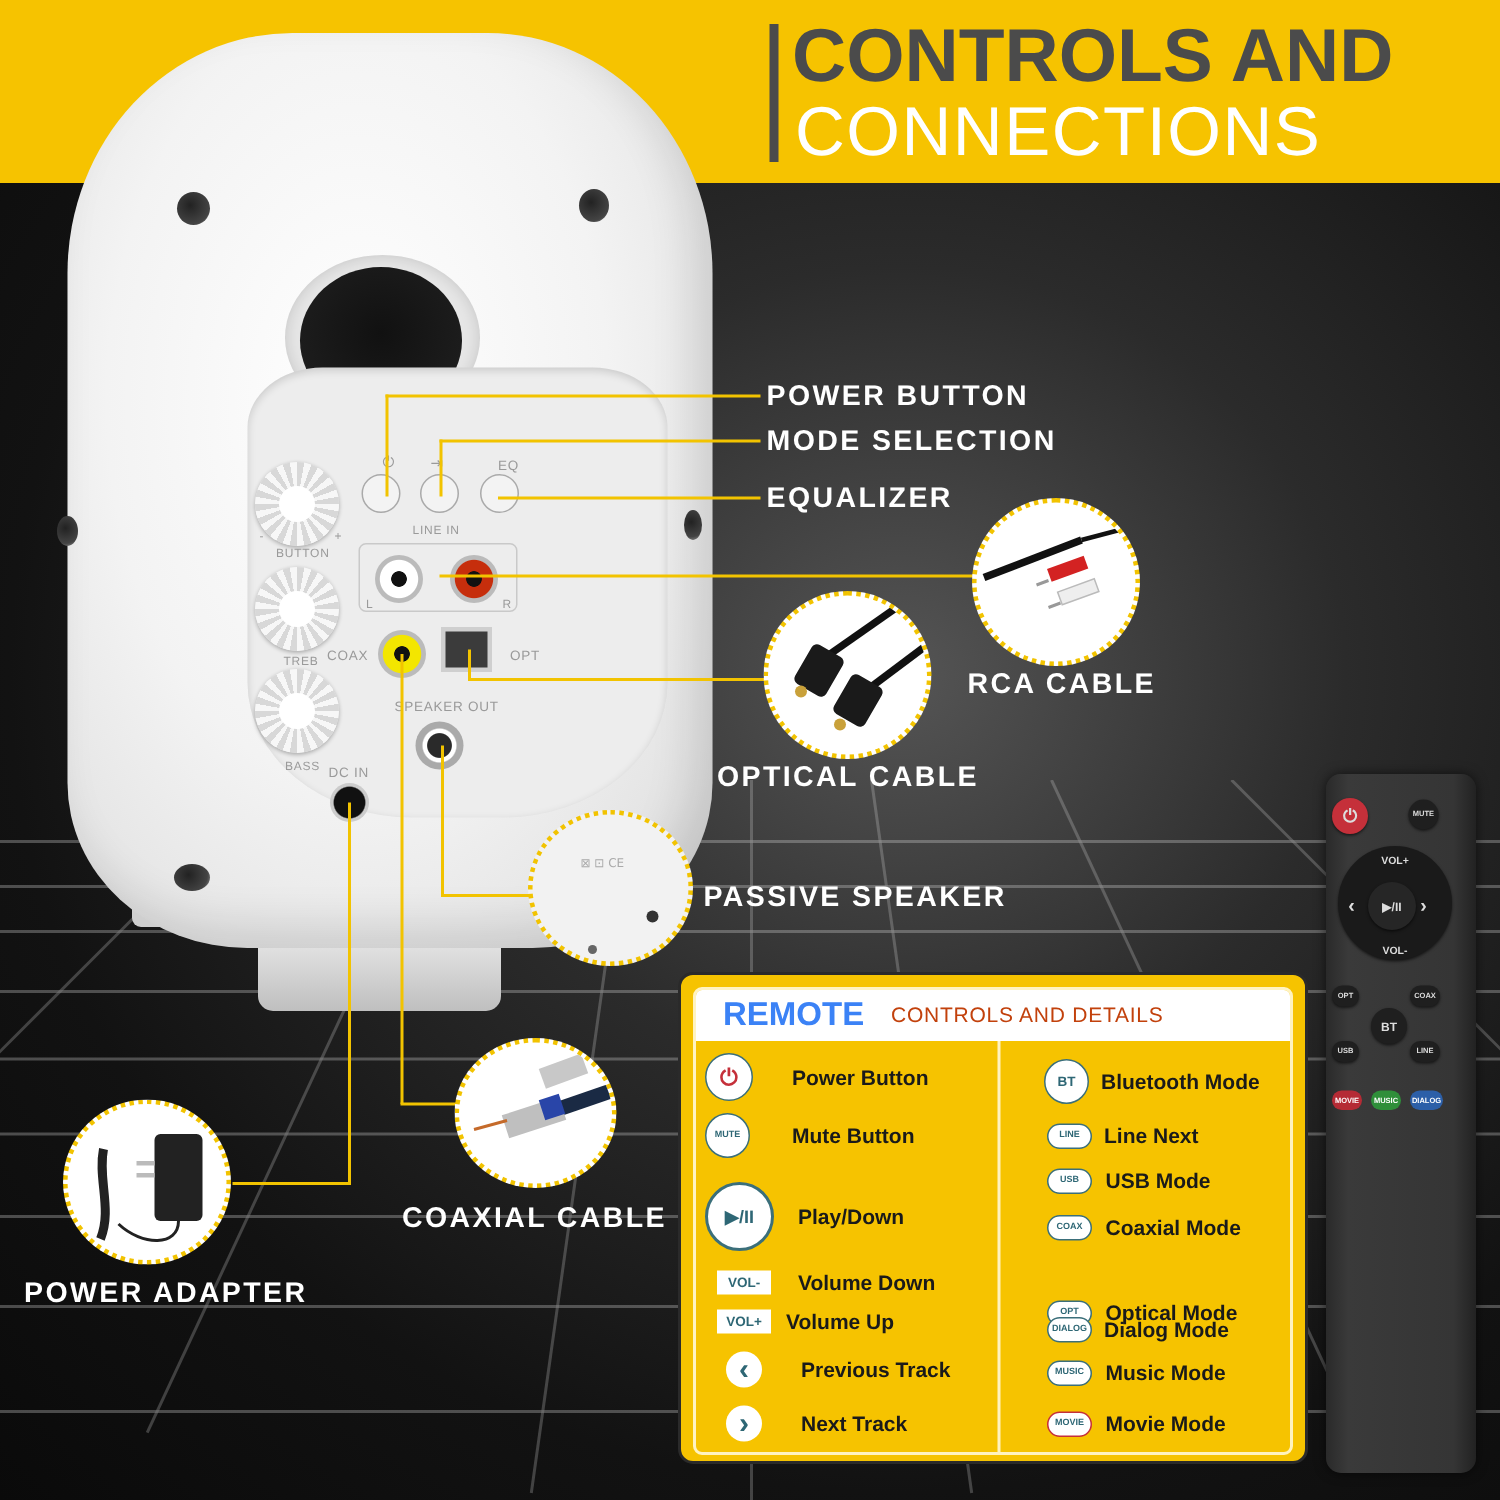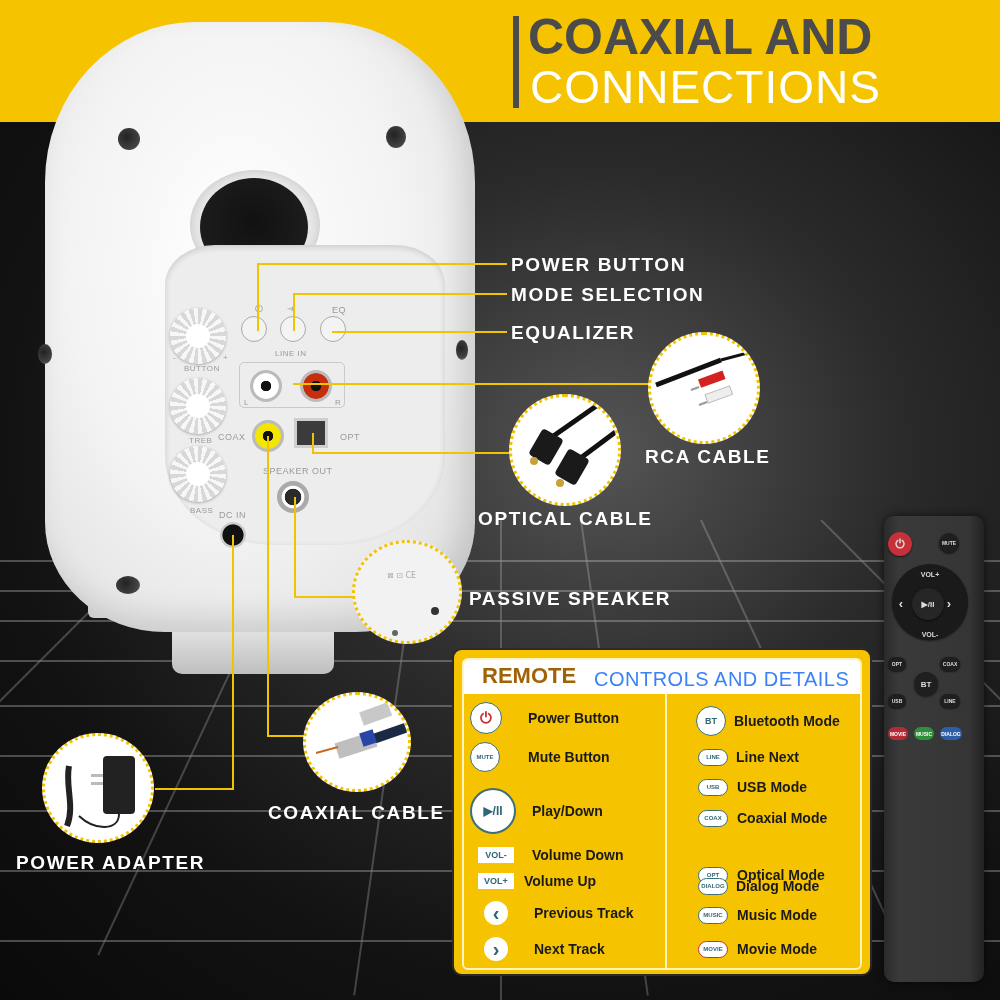--- a/index.html
+++ b/index.html
@@ -46,22 +46,22 @@
 
   
   .remote { position: absolute; left: 884px; top: 516px; width: 100px; height: 466px; border-radius: 10px; background: linear-gradient(90deg, #2a2a2a, #3a3a3a 15%, #353535 85%, #222); box-shadow: 0 0 8px rgba(0,0,0,0.6); }
   .r-btn { position: absolute; border-radius: 50%; background: #1f1f1f; color: #ddd; font-family: "Liberation Sans", sans-serif; font-weight: 700; display: flex; align-items: center; justify-content: center; box-shadow: 0 1px 2px rgba(0,0,0,0.6); }
   .r-pill { position: absolute; border-radius: 8px; color: #fff; font-family: "Liberation Sans", sans-serif; font-weight: 700; font-size: 5px; display: flex; align-items: center; justify-content: center; height: 13px; width: 20px; }
 
   
   .legend { position: absolute; left: 452px; top: 648px; width: 420px; height: 328px; background: #f6c300; border-radius: 10px; border: 2px solid #2a2a2a; }
   .legend-inner { position: absolute; left: 8px; top: 8px; width: 400px; height: 312px; border: 2px solid #fff3c0; border-radius: 6px; }
   .legend-head { position: absolute; left: 0; top: 0; width: 396px; height: 34px; background: #ffffff; border-radius: 4px 4px 0 0; }
-  .legend-title-strong { position: absolute; left: 18px; top: 5px; font-family: "Liberation Sans", sans-serif; font-weight: 900; font-size: 22px; color: #a16207; line-height: 1; }
-  .legend-title-rest { position: absolute; left: 130px; top: 9px; font-family: "Liberation Sans", sans-serif; font-weight: 400; font-size: 20px; color: #3b82f6; line-height: 1; letter-spacing: 0.5px; }
+  .legend-title-strong { position: absolute; left: 18px; top: 5px; font-family: "Liberation Sans", sans-serif; font-weight: 900; font-size: 22px; color: #3b82f6; line-height: 1; }
+  .legend-title-rest { position: absolute; left: 130px; top: 9px; font-family: "Liberation Sans", sans-serif; font-weight: 400; font-size: 14px; color: #c2410c; line-height: 1; letter-spacing: 0.5px; }
   .legend-div { position: absolute; left: 201px; top: 34px; width: 2px; height: 274px; background: #fff3c0; }
   .li { position: absolute; display: flex; align-items: center; height: 26px; }
   .li .txt { font-family: "Liberation Sans", sans-serif; font-weight: 700; font-size: 14px; color: #1a1a1a; white-space: nowrap; }
   .ico-circle { border-radius: 50%; background: #fff; border: 1.5px solid #3b6f7a; display: flex; align-items: center; justify-content: center; font-family: "Liberation Sans", sans-serif; font-weight: 700; color: #2e6775; }
   .ico-pill { width: 30px; height: 17px; border-radius: 9px; background: #fff; border: 1.5px solid #3b6f7a; display: flex; align-items: center; justify-content: center; font-family: "Liberation Sans", sans-serif; font-weight: 700; font-size: 6px; color: #2e6775; }
   .ico-rect { width: 36px; height: 16px; background: #fff; display: flex; align-items: center; justify-content: center; font-family: "Liberation Sans", sans-serif; font-weight: 700; font-size: 9px; color: #2e6775; }
 </style>
 </head>
 <body>
 
@@ -80,21 +80,21 @@
   <div class="v" style="left:500px"></div>
   <div class="v" style="left:420px;transform:rotate(8deg)"></div>
   <div class="v" style="left:580px;transform:rotate(-8deg)"></div>
   <div class="v" style="left:300px;transform:rotate(25deg)"></div>
   <div class="v" style="left:700px;transform:rotate(-25deg)"></div>
   <div class="v" style="left:180px;transform:rotate(45deg)"></div>
   <div class="v" style="left:820px;transform:rotate(-45deg)"></div>
 </div>
 
 <div class="title-bar"></div>
-<div class="title-1">COAXIAL AND</div>
+<div class="title-1">CONTROLS AND</div>
 <div class="title-2">CONNECTIONS</div>
 
 <div class="foot" style="left:88px;top:596px;"></div>
 <div class="foot" style="left:352px;top:600px;"></div>
 <div class="base"></div>
 <div class="speaker"></div>
 <div class="hole" style="left:118px;top:128px;width:22px;height:22px;"></div>
 <div class="hole" style="left:386px;top:126px;width:20px;height:22px;"></div>
 <div class="hole" style="left:38px;top:344px;width:14px;height:20px;"></div>
 <div class="hole" style="left:456px;top:340px;width:12px;height:20px;"></div>

